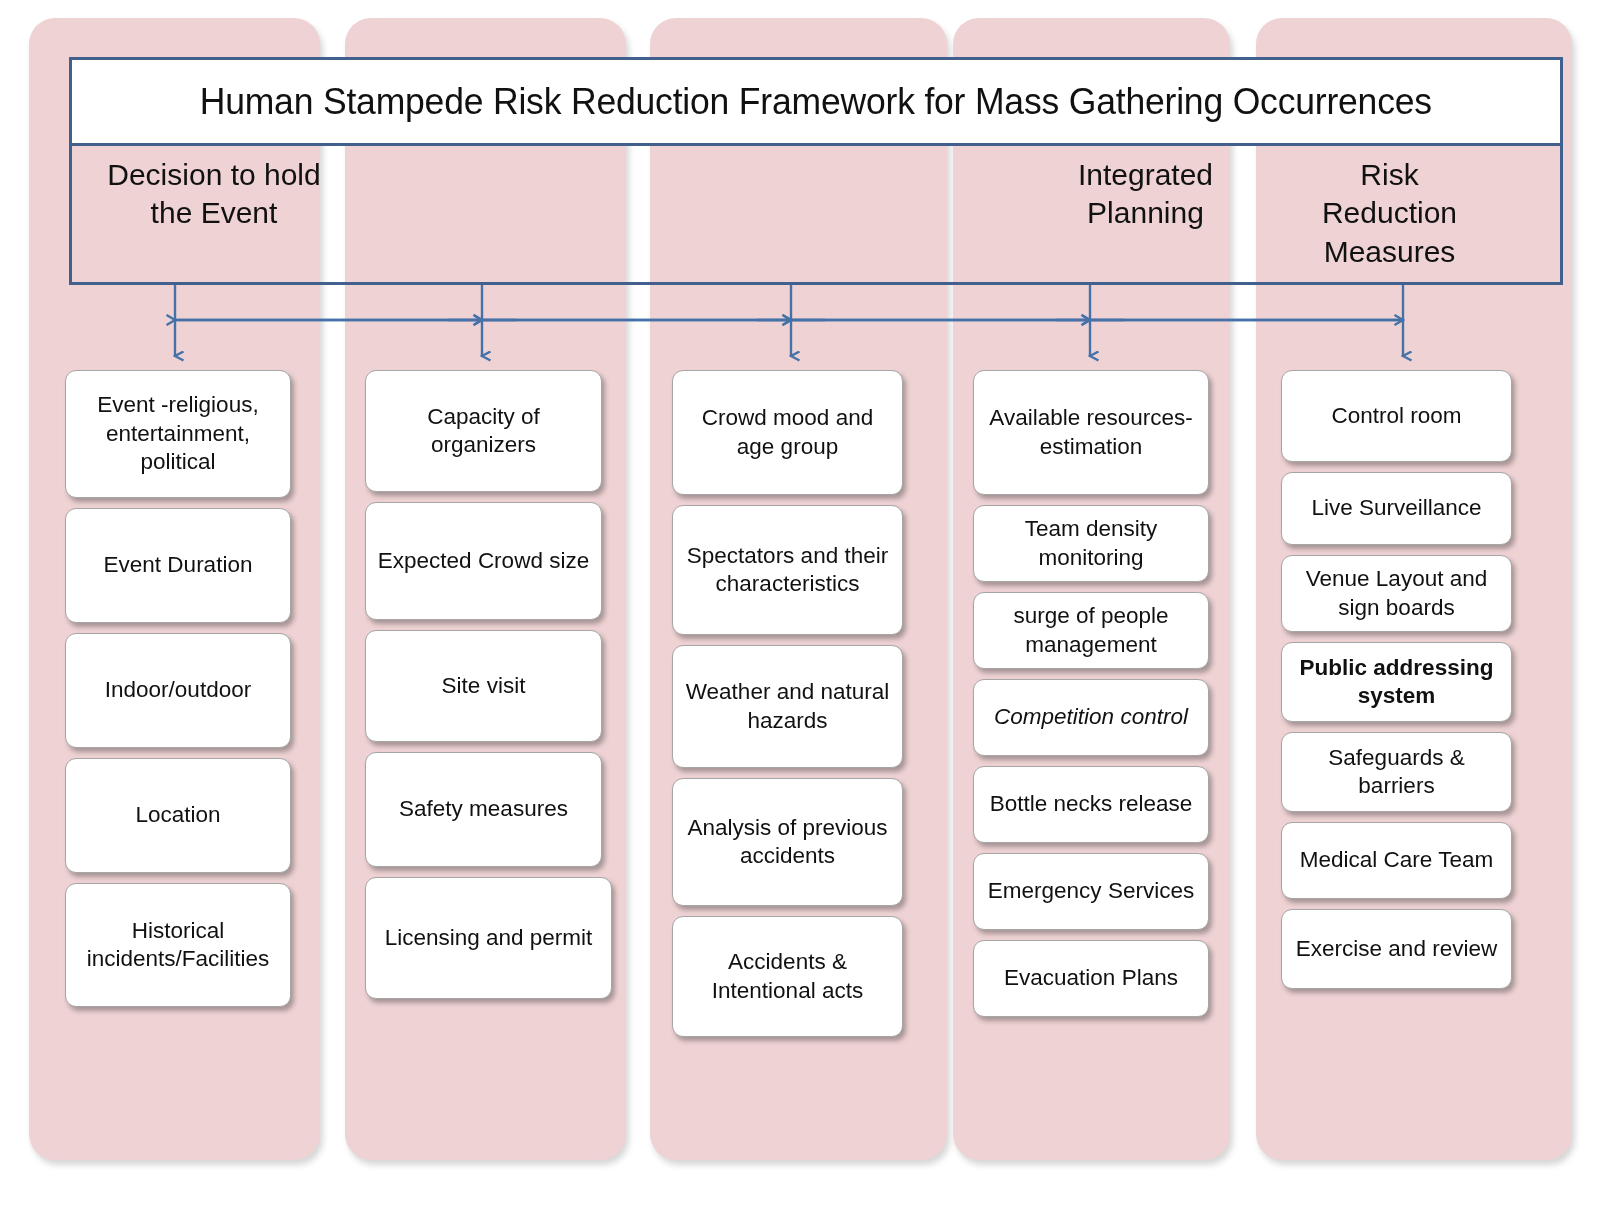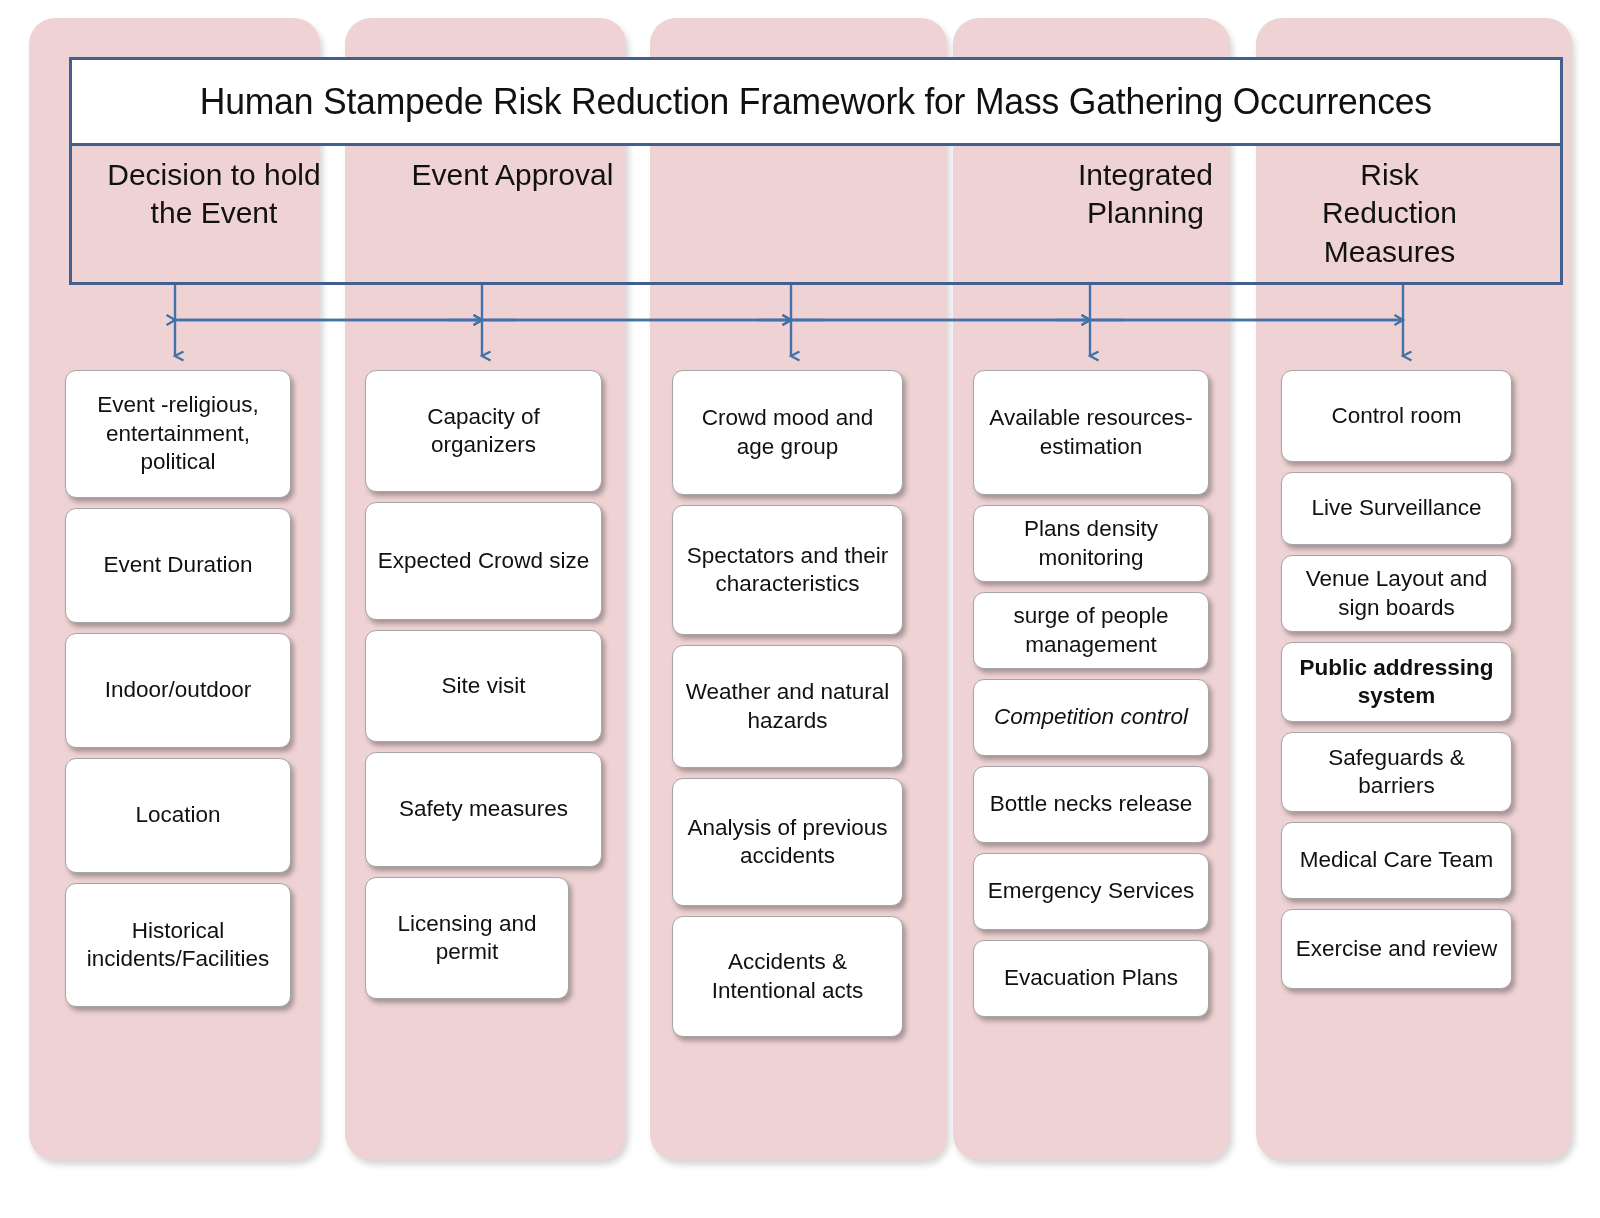--- a/index.html
+++ b/index.html
@@ -119,23 +119,20 @@
     </div>
 
   <div id="header-frame">
     <div id="title-bar">
       <div id="title-text">Human Stampede Risk Reduction Framework for Mass Gathering Occurrences</div>
     </div>
     <div id="label-band">
         <div class="col-label" style="left: 0px; width: 284px;">
           <span style="white-space: pre-line; text-align: center;">Decision to hold
 the Event</span>
-        </div>
-        <div class="col-label" style="left: 284px; width: 313px;">
-          <span style="white-space: pre-line;">Event Approval</span>
         </div>
         <div class="col-label" style="left: 915px; width: 317px;">
           <span style="white-space: pre-line;">Integrated
 Planning</span>
         </div>
         <div class="col-label" style="left: 1232px; width: 171px;">
           <span style="white-space: pre-line;">Risk Reduction
 Measures</span>
         </div>
       </div>
@@ -191,21 +188,21 @@
       </div>
       <div class="item-box" style="left: 365px; top: 502px; width: 237px; height: 118px;">
         <span>Expected Crowd size</span>
       </div>
       <div class="item-box" style="left: 365px; top: 630px; width: 237px; height: 112px;">
         <span>Site visit</span>
       </div>
       <div class="item-box" style="left: 365px; top: 752px; width: 237px; height: 115px;">
         <span>Safety measures</span>
       </div>
-      <div class="item-box" style="left: 365px; top: 877px; width: 204px; height: 122px;">
+      <div class="item-box" style="left: 365px; top: 877px; width: 247px; height: 122px;">
         <span>Licensing and permit</span>
       </div>
       <div class="item-box" style="left: 672px; top: 370px; width: 231px; height: 125px;">
         <span>Crowd mood and age group</span>
       </div>
       <div class="item-box" style="left: 672px; top: 505px; width: 231px; height: 130px;">
         <span>Spectators and their characteristics</span>
       </div>
       <div class="item-box" style="left: 672px; top: 645px; width: 231px; height: 123px;">
         <span>Weather and natural hazards</span>
@@ -213,21 +210,21 @@
       <div class="item-box" style="left: 672px; top: 778px; width: 231px; height: 128px;">
         <span>Analysis of previous accidents</span>
       </div>
       <div class="item-box" style="left: 672px; top: 916px; width: 231px; height: 121px;">
         <span>Accidents &amp; Intentional acts</span>
       </div>
       <div class="item-box" style="left: 973px; top: 370px; width: 236px; height: 125px;">
         <span>Available resources-estimation</span>
       </div>
       <div class="item-box" style="left: 973px; top: 505px; width: 236px; height: 77px;">
-        <span>Plans density monitoring</span>
+        <span>Team density monitoring</span>
       </div>
       <div class="item-box" style="left: 973px; top: 592px; width: 236px; height: 77px;">
         <span>surge of people management</span>
       </div>
       <div class="item-box" style="left: 973px; top: 679px; width: 236px; height: 77px; font-style: italic;">
         <span>Competition control</span>
       </div>
       <div class="item-box" style="left: 973px; top: 766px; width: 236px; height: 77px;">
         <span>Bottle necks release</span>
       </div>

